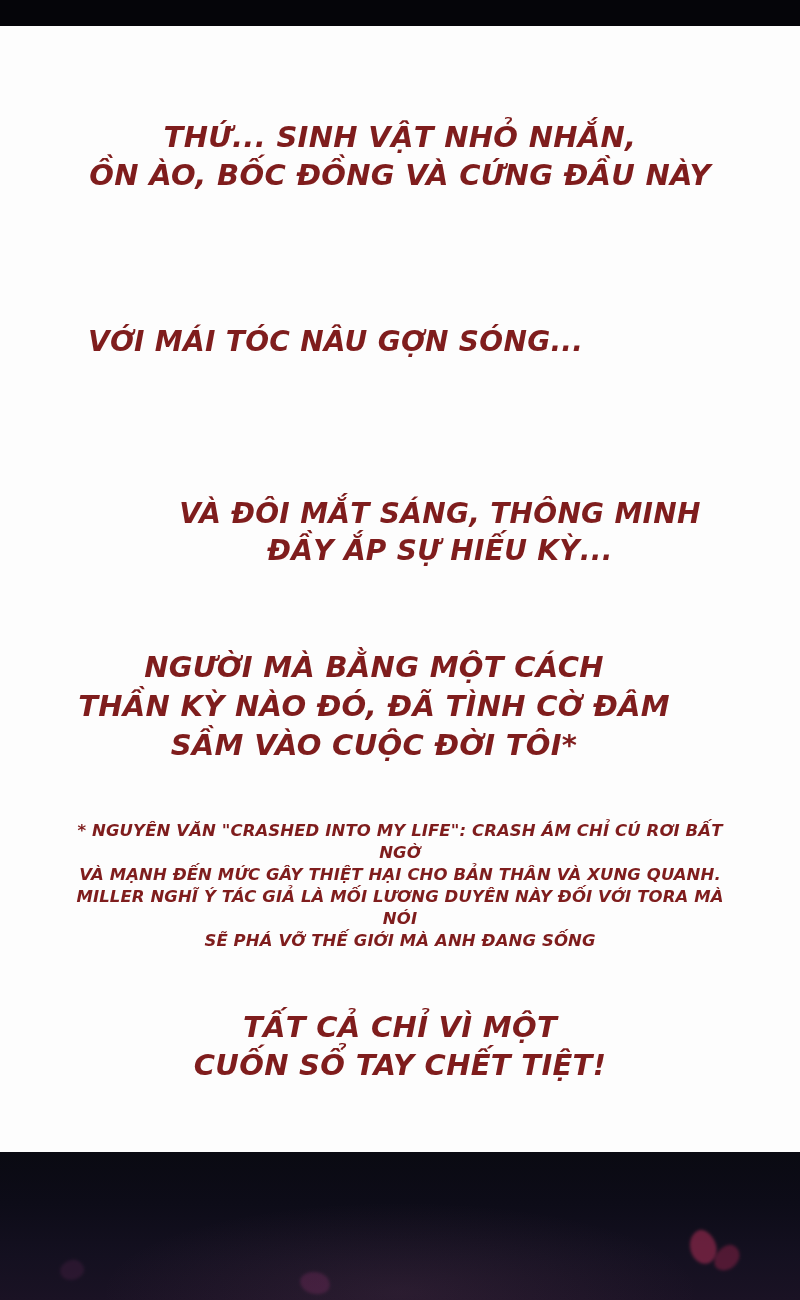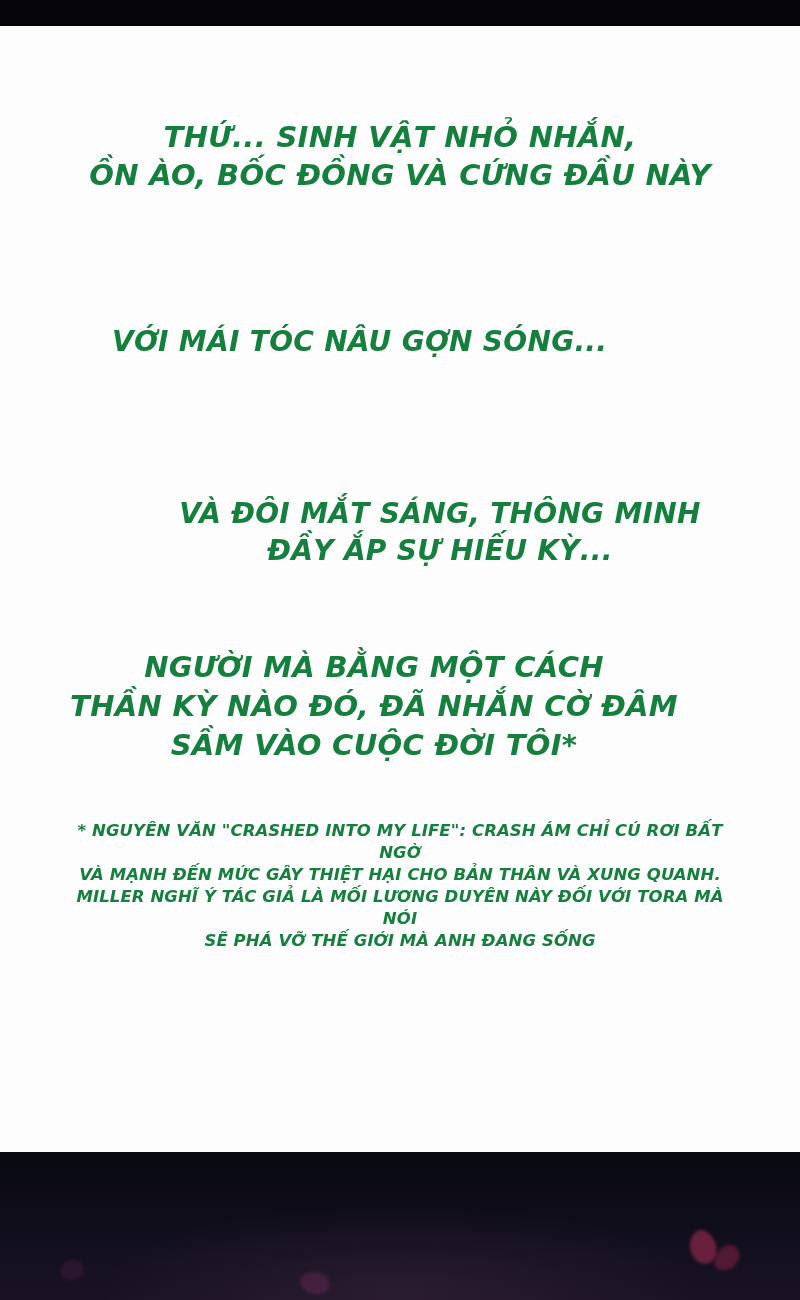--- a/index.html
+++ b/index.html
@@ -78,21 +78,21 @@
     position: absolute;
     left: 0; top: 0;
     width: 800px; height: 148px;
     background: radial-gradient(ellipse 400px 120px at 400px 140px, rgba(200,120,160,0.10) 0%, rgba(0,0,0,0) 75%);
     pointer-events: none;
   }
 
   
   .tx {
     position: absolute;
-    color: #15803d;
+    color: #7f1d1d;
     font-family: "DejaVu Sans", sans-serif;
     font-style: italic;
     font-weight: 700;
     letter-spacing: 0.3px;
     line-height: 1.22;
     white-space: pre-line;
     text-rendering: optimizeLegibility;
   }
 
   #blk-1 {
@@ -100,21 +100,20 @@
     width: 800px;
     text-align: center;
     font-size: 29px;
     line-height: 1.32;
   }
   #blk-2 {
     left: 88px; top: 325px;
     width: 620px;
     text-align: left;
     font-size: 28px;
-    margin-left: 24px;
   }
   #blk-3 {
     left: 120px; top: 496px;
     width: 640px;
     text-align: center;
     font-size: 28px;
     line-height: 1.32;
   }
   #blk-4 {
     left: 64px; top: 648px;
@@ -145,26 +144,28 @@
 <div class="page">
 
   <div class="band-top"></div>
 
   <div class="tx" id="blk-1">THỨ... SINH VẬT NHỎ NHẮN,
 ỒN ÀO, BỐC ĐỒNG VÀ CỨNG ĐẦU NÀY</div>
   <div class="tx" id="blk-2">VỚI MÁI TÓC NÂU GỢN SÓNG...</div>
   <div class="tx" id="blk-3">VÀ ĐÔI MẮT SÁNG, THÔNG MINH
 ĐẦY ẮP SỰ HIẾU KỲ...</div>
   <div class="tx" id="blk-4">NGƯỜI MÀ BẰNG MỘT CÁCH
-THẦN KỲ NÀO ĐÓ, ĐÃ NHẮN CỜ ĐÂM
+THẦN KỲ NÀO ĐÓ, ĐÃ TÌNH CỜ ĐÂM
 SẦM VÀO CUỘC ĐỜI TÔI*</div>
   <div class="tx" id="blk-note">* NGUYÊN VĂN "CRASHED INTO MY LIFE": CRASH ÁM CHỈ CÚ RƠI BẤT NGỜ
 VÀ MẠNH ĐẾN MỨC GÂY THIỆT HẠI CHO BẢN THÂN VÀ XUNG QUANH.
 MILLER NGHĨ Ý TÁC GIẢ LÀ MỐI LƯƠNG DUYÊN NÀY ĐỐI VỚI TORA MÀ NÓI
 SẼ PHÁ VỠ THẾ GIỚI MÀ ANH ĐANG SỐNG</div>
+  <div class="tx" id="blk-5">TẤT CẢ CHỈ VÌ MỘT
+CUỐN SỔ TAY CHẾT TIỆT!</div>
 
   <div class="band-bottom">
     <div class="petal p1"></div>
     <div class="petal p2"></div>
     <div class="petal p3"></div>
     <div class="petal p4"></div>
     <div class="haze"></div>
   </div>
 
 </div>

